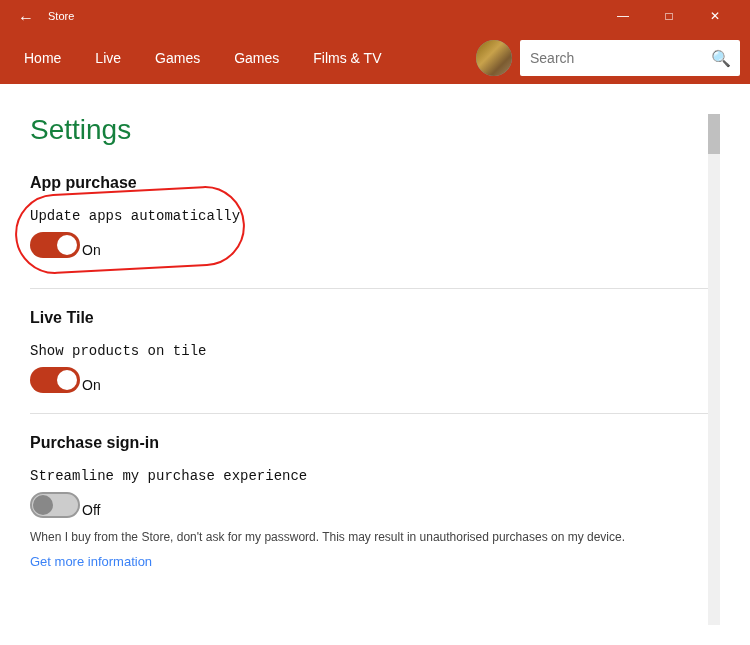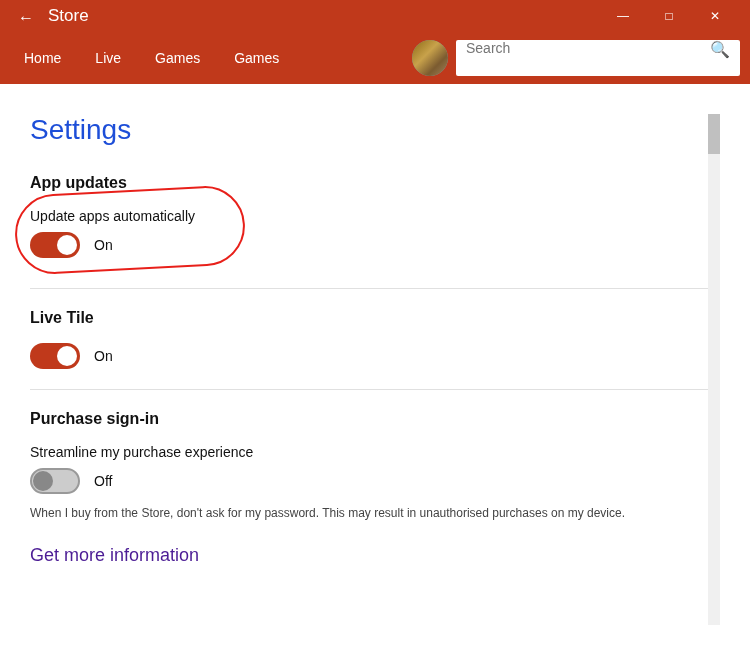--- a/index.html
+++ b/index.html
@@ -17,21 +17,21 @@
     }
     .title-bar-back {
       width: 28px; height: 28px;
       display: flex; align-items: center; justify-content: center;
       cursor: pointer;
       color: white;
       font-size: 16px;
       margin-right: 8px;
     }
     .title-bar-title {
-      font-size: 17px;
+      font-size: 11px;
       flex: 1;
     }
     .title-bar-controls {
       display: flex; gap: 0;
     }
     .title-bar-btn {
       width: 46px; height: 32px;
       display: flex; align-items: center; justify-content: center;
       cursor: pointer;
       color: white;
@@ -70,24 +70,24 @@
       flex-shrink: 0;
       display: flex; align-items: center; justify-content: center;
     }
     .nav-avatar-img {
       width: 36px; height: 36px;
       border-radius: 50%;
       background: linear-gradient(135deg, #8B6914 0%, #C8A24B 40%, #7B5B30 70%, #A0835A 100%);
     }
     .search-box {
       display: flex;
-      align-items: flex-start;
+      align-items: center;
       background: white;
       border-radius: 2px;
-      width: 284px;
+      width: 220px;
       height: 36px;
       padding: 0 10px;
     }
     .search-input {
       border: none;
       outline: none;
       flex: 1;
       font-size: 14px;
       color: #333;
       background: transparent;
@@ -119,43 +119,44 @@
       width: 12px;
       height: 40px;
       background: #c0c0c0;
       position: absolute;
       top: 0;
     }
 
     .page-title {
       font-size: 28px;
       font-weight: 300;
-      color: #1d4ed8;
+      color: #15803d;
       margin-bottom: 28px;
     }
 
     .section-title {
       font-size: 16px;
       font-weight: 600;
       color: #111;
       margin-bottom: 16px;
     }
 
     .setting-item {
       margin-bottom: 10px;
     }
     .setting-label {
       font-size: 14px;
       color: #111;
       margin-bottom: 8px;
+      font-family: Liberation Mono, monospace;
     }
     .toggle-row {
       display: flex;
-      align-items: center;
-      gap: 14px;
+      align-items: flex-end;
+      gap: 2px;
     }
 
     
     .toggle {
       position: relative;
       width: 50px;
       height: 26px;
       cursor: pointer;
     }
     .toggle-track {
@@ -195,26 +196,26 @@
     }
 
     .description-text {
       font-size: 12px;
       color: #444;
       line-height: 1.5;
       margin-top: 10px;
       max-width: 690px;
     }
     .link-text {
-      color: #4c1d95;
-      font-size: 18px;
+      color: #3b82f6;
+      font-size: 13px;
       cursor: pointer;
       text-decoration: none;
       display: inline-block;
-      margin-top: 23px;
+      margin-top: 8px;
     }
 
     
     .annotation-circle {
       position: relative;
       display: inline-block;
     }
     .red-circle {
       position: absolute;
       top: -18px;
@@ -241,55 +242,57 @@
     <div class="title-bar-btn close">✕</div>
   </div>
 </div>
 
 <div class="nav-bar">
   <div class="nav-links">
     <a class="nav-link">Home</a>
     <a class="nav-link">Live</a>
     <a class="nav-link">Games</a>
     <a class="nav-link">Games</a>
+    <a class="nav-link">Films &amp; TV</a>
   </div>
   <div class="nav-avatar">
     <div class="nav-avatar-img"></div>
   </div>
   <div class="search-box">
     <input class="search-input" type="text" placeholder="Search" style="">
     <span class="search-icon">🔍</span>
   </div>
 </div>
 
 <div class="main-content">
   <div class="content-area">
 
     <h1 class="page-title">Settings</h1>
 
     <div>
-      <h2 class="section-title">App updates</h2>
+      <h2 class="section-title">App purchase</h2>
       <div class="setting-item annotation-circle">
         <div class="red-circle"></div>
         <div class="setting-label">Update apps automatically</div>
         <div class="toggle-row">
           <div class="toggle">
             <div class="toggle-track on"></div>
             <div class="toggle-thumb on"></div>
           </div>
           <span class="toggle-label">On</span>
         </div>
       </div>
     </div>
 
     <hr class="divider">
 
     <div>
       <h2 class="section-title">Live Tile</h2>
       <div class="setting-item">
+        <div class="setting-label">Show products on tile</div>
         <div class="toggle-row">
           <div class="toggle">
             <div class="toggle-track on"></div>
             <div class="toggle-thumb on"></div>
           </div>
           <span class="toggle-label">On</span>
         </div>
       </div>
     </div>
 

